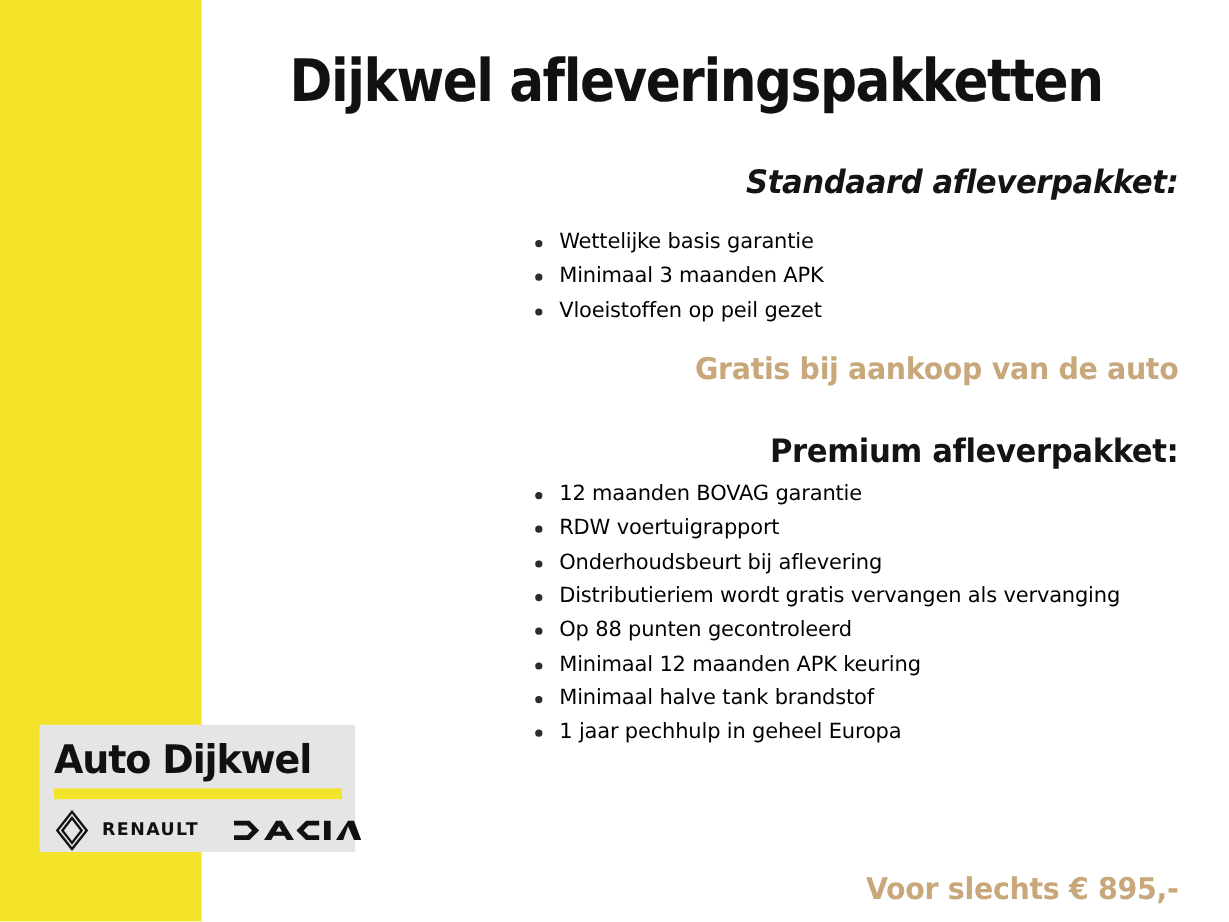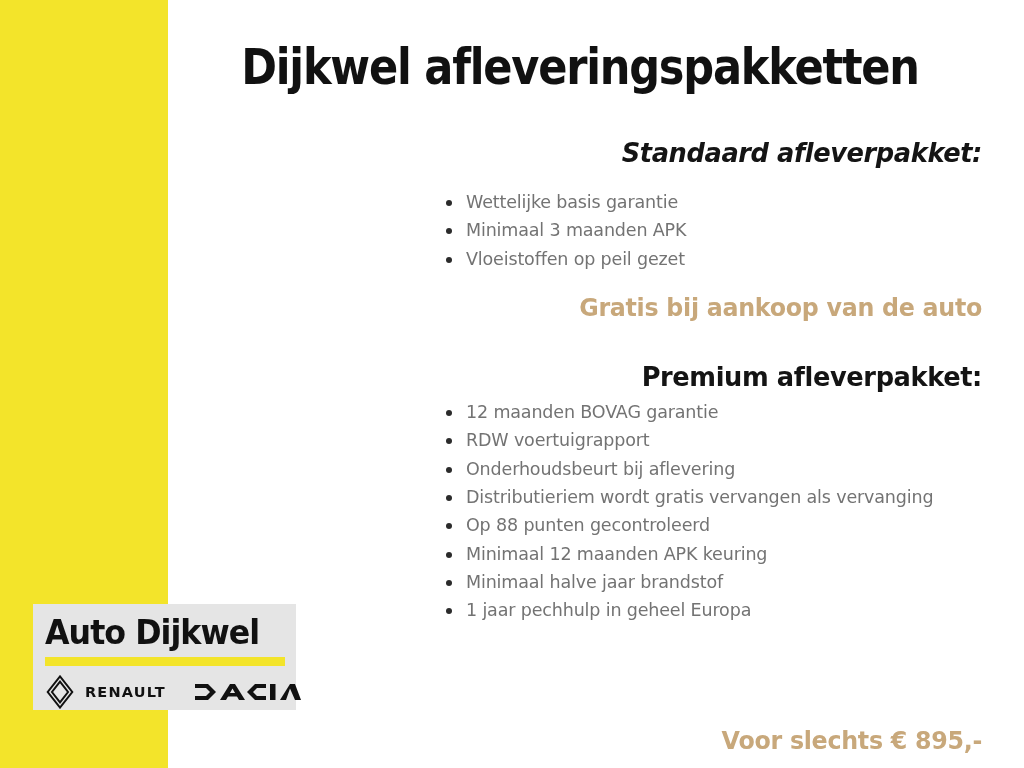--- a/index.html
+++ b/index.html
@@ -80,21 +80,21 @@
     transform-origin: right center;
     white-space: nowrap;
   }
 
   ul.feature-list {
     list-style: none;
     margin: 0;
     padding: 0;
     font-family: "DejaVu Sans", sans-serif;
     font-size: 17.5px;
-    color: #737373;
+    color: #000000;
     font-weight: 400;
   }
   ul.feature-list > li {
     position: relative;
     padding-left: 36px;
     margin: 0 0 7px 0;
     line-height: 1.22;
     letter-spacing: -0.15px;
   }
   ul.feature-list > li::before {
@@ -216,21 +216,21 @@
         <li>
           <span>Distributieriem wordt gratis vervangen als vervanging</span>
         </li>
         <li>
           <span>Op 88 punten gecontroleerd</span>
         </li>
         <li>
           <span>Minimaal 12 maanden APK keuring</span>
         </li>
         <li>
-          <span>Minimaal halve jaar brandstof</span>
+          <span>Minimaal halve tank brandstof</span>
         </li>
         <li>
           <span>1 jaar pechhulp in geheel Europa</span>
         </li>
       </ul>
     </div>
 
     <div id="price-box">
       <div class="tagline">Voor slechts € 895,-</div>
     </div>

